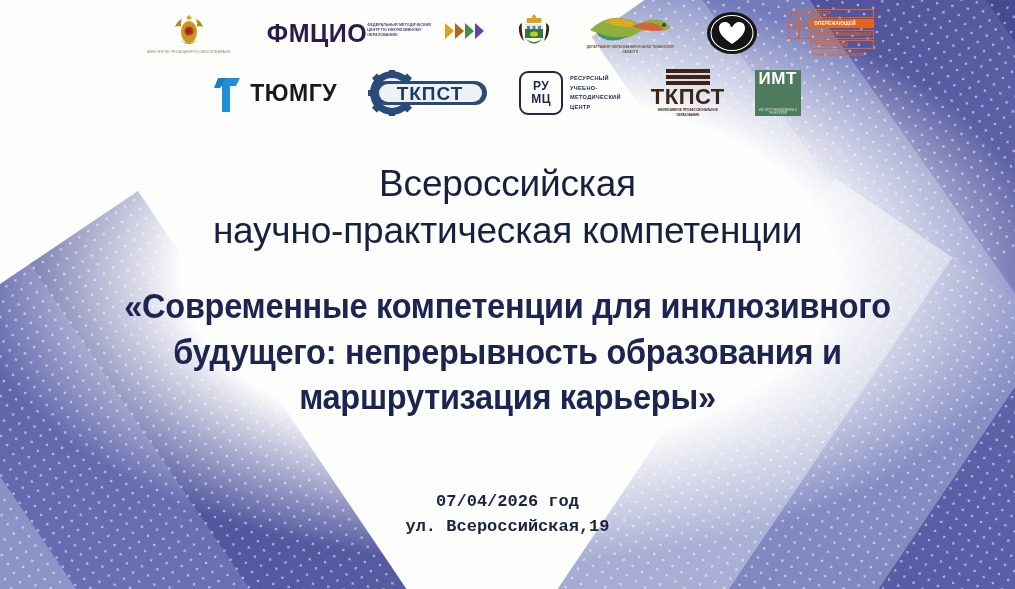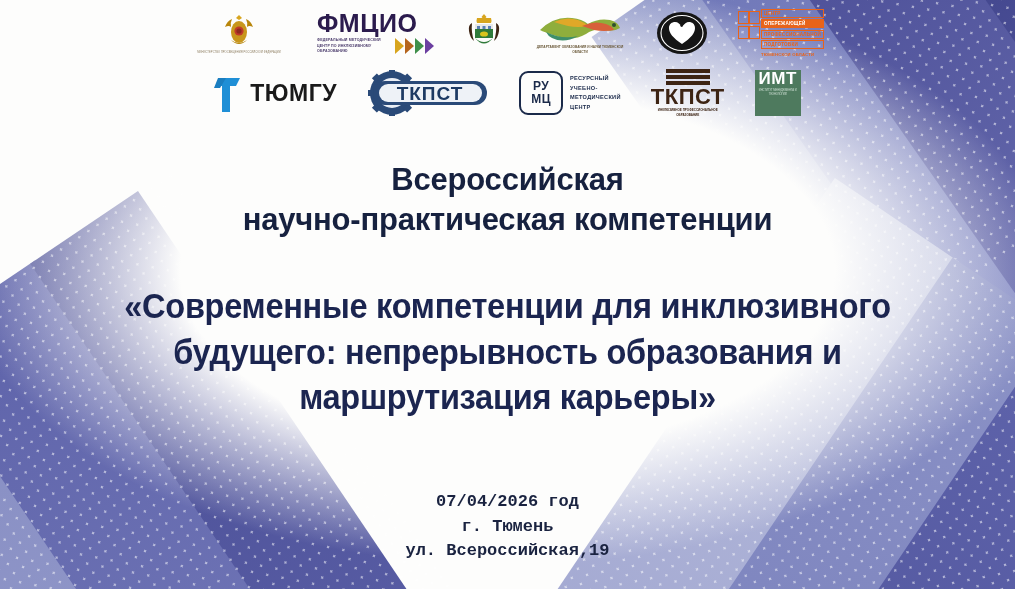--- a/index.html
+++ b/index.html
@@ -107,21 +107,21 @@
     font-size: 2.6px;
     color: #8a7a5c;
     text-align: center;
     line-height: 1.35;
     width: 96px;
     letter-spacing: .1px;
     margin-top: 1px;
   }
 
   
-  .fmcio { flex-direction: column; align-items: flex-start; }
+  .fmcio { align-items: flex-start; }
   .fmcio-top { font-size: 25px; font-weight: bold; color: #2b1b4d; letter-spacing: .5px; line-height: 1; }
   .fmcio-bottom { display: flex; align-items: center; gap: 6px; margin-top: 2px; }
   .fmcio-sub {
     font-size: 3.6px; color: #4a3b6b; line-height: 1.5; font-weight: bold;
     text-transform: uppercase; width: 72px; letter-spacing: .15px;
   }
   .chevrons { display: flex; gap: 1px; }
   .chev {
     width: 0; height: 0;
     border-top: 8px solid transparent;
@@ -165,38 +165,38 @@
   
   .bpoo { flex-direction: column; align-items: center; }
   .bpoo-bars { display: flex; flex-direction: column; gap: 2px; width: 44px; }
   .bpoo-bar { height: 4px; background: #3d2414; }
   .bpoo-text { font-size: 22px; font-weight: bold; color: #3d2414; letter-spacing: .5px; line-height: 1; margin-top: 1px; }
   .bpoo-sub { font-size: 3px; color: #3d2414; text-align: center; line-height: 1.5; text-transform: uppercase; width: 64px; font-weight: bold; }
 
   
   .imt-box {
     width: 46px; height: 46px; background: #4e7a5e;
-    display: flex; flex-direction: column; align-items: center; justify-content: flex-start;
+    display: flex; flex-direction: column; align-items: center; justify-content: space-between;
   }
   .imt-text { font-size: 17px; font-weight: bold; color: #ffffff; letter-spacing: .5px; line-height: 1; }
   .imt-sub { font-size: 2.6px; color: #cfe0d5; text-transform: uppercase; text-align: center; line-height: 1.4; width: 40px; margin-top: 2px; }
 
   
   .content {
     position: absolute;
     left: 0; right: 0;
     z-index: 6;
     text-align: center;
   }
 
   .heading {
     top: 160px;
     color: #16213f;
-    font-size: 31px;
-    font-weight: bold;
+    font-size: 37px;
+    font-weight: normal;
     line-height: 1.28;
     letter-spacing: -.2px;
   }
 
   .conf-title {
     top: 283px;
     color: #1b2550;
     font-weight: bold;
     font-size: 35px;
     line-height: 1.3;
@@ -395,17 +395,16 @@
   </div>
 
   <div class="content conf-title">
     <div>«Современные компетенции для инклюзивного</div>
     <div>будущего: непрерывность образования и</div>
     <div>маршрутизация карьеры»</div>
   </div>
 
   <div class="content footer">
     <div class="line">07/04/2026 год</div>
-    <div class="line">г. Тюмень</div>
     <div class="line">ул. Всероссийская,19</div>
   </div>
 
 </div>
 
 </body></html>

